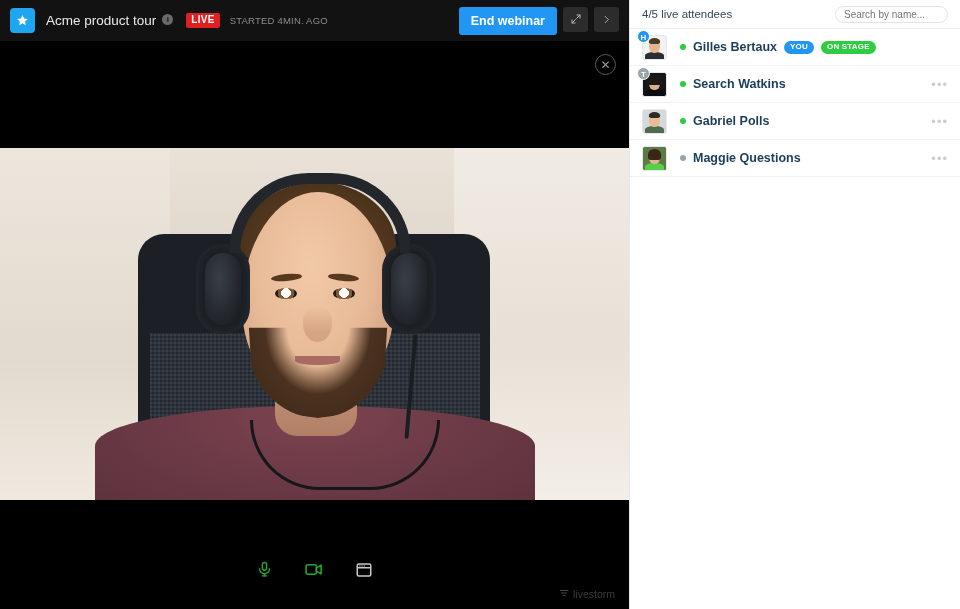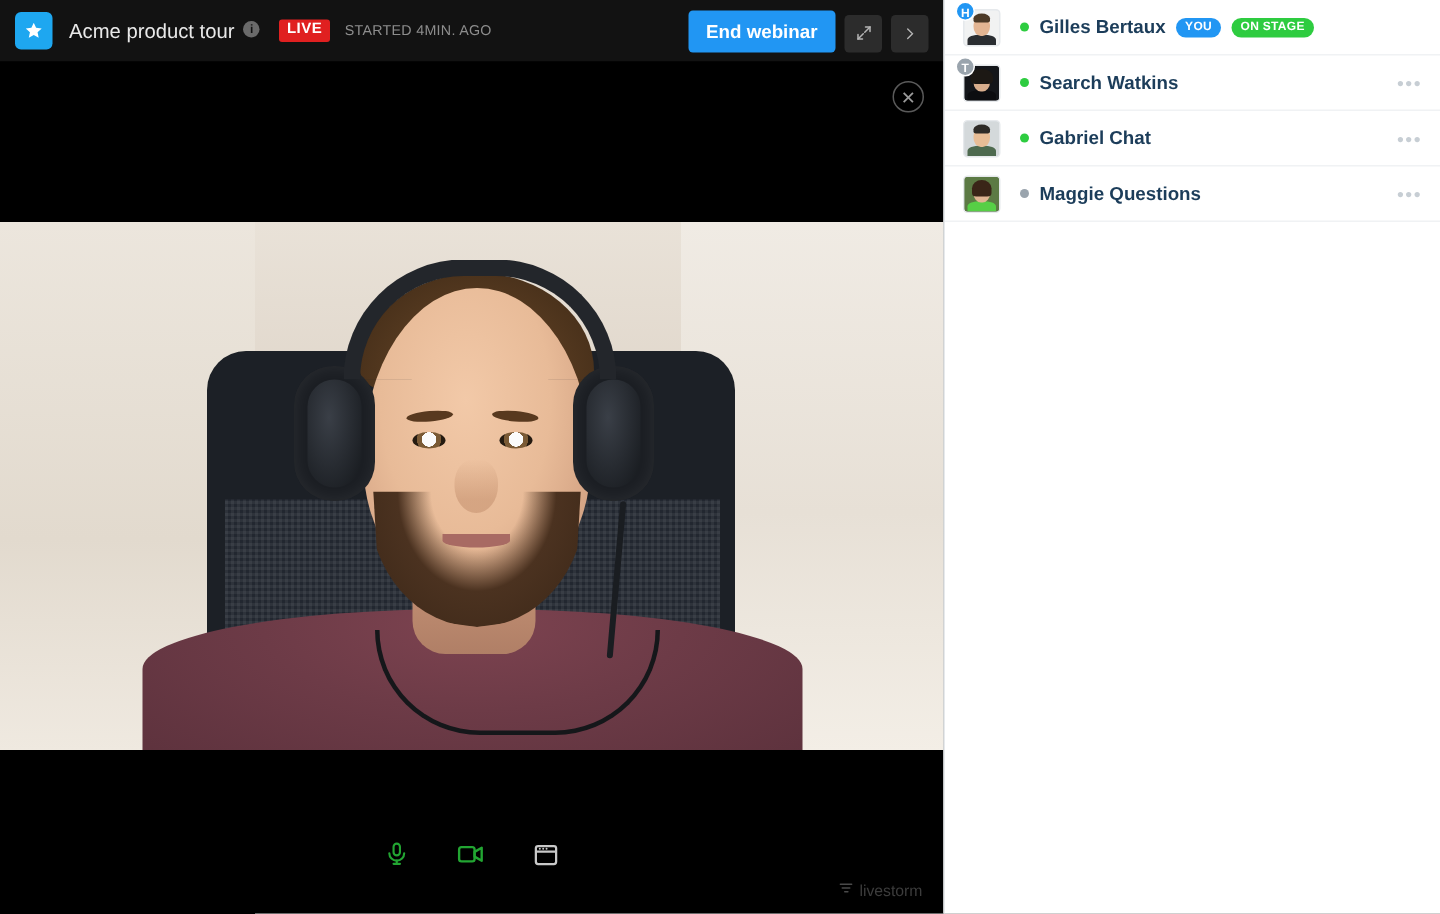--- a/index.html
+++ b/index.html
@@ -34,21 +34,21 @@
   }
   .live-badge {
     margin-left: 13px; background: #E02020; color: #fff;
     font-size: 10px; font-weight: bold; letter-spacing: .3px;
     padding: 2px 5px 3px; border-radius: 2px; line-height: 1;
   }
   .started-label {
     margin-left: 10px; color: #8d8d8d; font-size: 9.5px;
     letter-spacing: .2px; white-space: nowrap;
   }
-  .topbar-right { margin-left: auto; display: flex; align-items: flex-end; gap: 6px; }
+  .topbar-right { margin-left: auto; display: flex; align-items: flex-start; gap: 6px; }
   .end-webinar-btn {
     background: #2196F3; color: #fff; border: none; border-radius: 3px;
     font-size: 12.5px; font-weight: bold; padding: 7px 12px; cursor: pointer;
     font-family: inherit;
   }
   .icon-btn {
     width: 25px; height: 25px; border-radius: 3px; background: #2c2c2c;
     border: none; color: #b5b5b5; display: flex; align-items: center;
     justify-content: center; cursor: pointer;
   }
@@ -333,20 +333,24 @@
             </svg>
         </span>
         <span>livestorm</span>
       </div>
     </div>
   </div>
 
   <div class="panel">
 
 
+    <div class="panel-subhead">
+      <span class="live-attendees">4/5 live attendees</span>
+      <input class="search-box" type="text" placeholder="Search by name..." style="">
+    </div>
 
     <div class="people-list">
 
       <div class="person-row">
         <div class="avatar-wrap">
           <div class="avatar" style="background:#eceef0; position:relative; overflow:hidden;">
             <div class="face">
               <div class="f-bg" style="background:#f1f2f2"></div>
               <div class="f-body" style="background:#2a2d31"></div>
               <div class="f-head" style="background:#e3b593"></div>
@@ -384,21 +388,21 @@
           <div class="avatar" style="background:#cdd3d6; position:relative; overflow:hidden;">
             <div class="face">
               <div class="f-bg" style="background:#d4d9db"></div>
               <div class="f-body" style="background:#4e6a4f"></div>
               <div class="f-head" style="background:#e8bd96"></div>
               <div class="f-hair" style="background:#2e2b27"></div>
             </div>
           </div>
         </div>
         <span class="status-dot" style="background:#2ECC40"></span>
-        <span class="person-name">Gabriel Chat</span>
+        <span class="person-name">Gabriel Polls</span>
         <span class="row-menu">•••</span>
       </div>
 
       <div class="person-row">
         <div class="avatar-wrap">
           <div class="avatar" style="background:#4f6a3a; position:relative; overflow:hidden;">
             <div class="face">
               <div class="f-bg" style="background:#5c7a44"></div>
               <div class="f-body" style="background:#57cf46"></div>
               <div class="f-head" style="background:#e0b593"></div>

